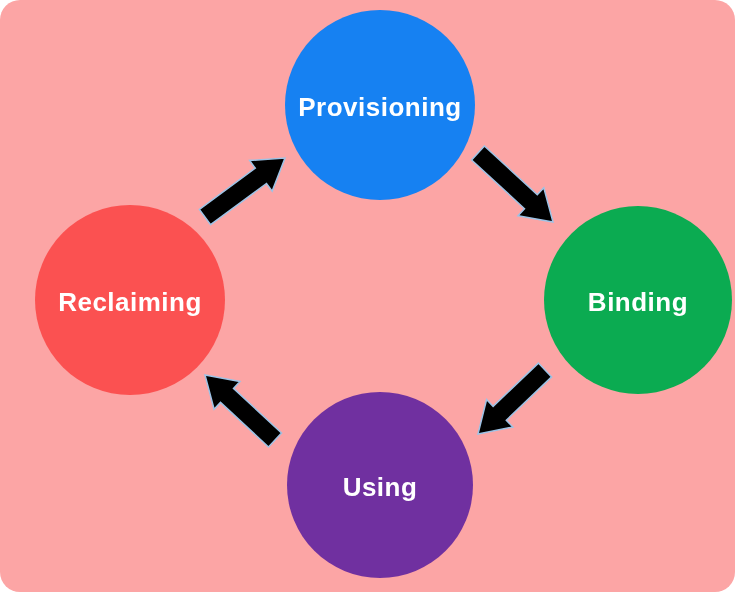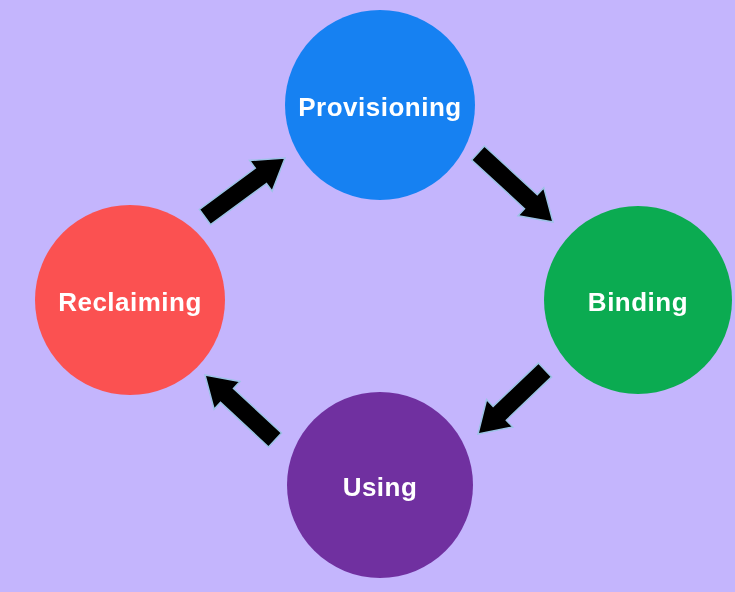--- a/index.html
+++ b/index.html
@@ -4,22 +4,23 @@
 <style>
   html, body {
     margin: 0;
     padding: 0;
     background: #ffffff;
   }
   .canvas {
     position: relative;
     width: 735px;
     height: 592px;
-    background: #c4b5fd;
+    background: #fca5a5;
     overflow: hidden;
+    border-radius: 20px;
   }
   svg { display: block; }
   .node-label {
     font-family: "Liberation Sans", sans-serif;
     font-weight: 700;
     font-size: 26px;
     text-anchor: middle;
     dominant-baseline: central;
     letter-spacing: 0.5px;
   }

